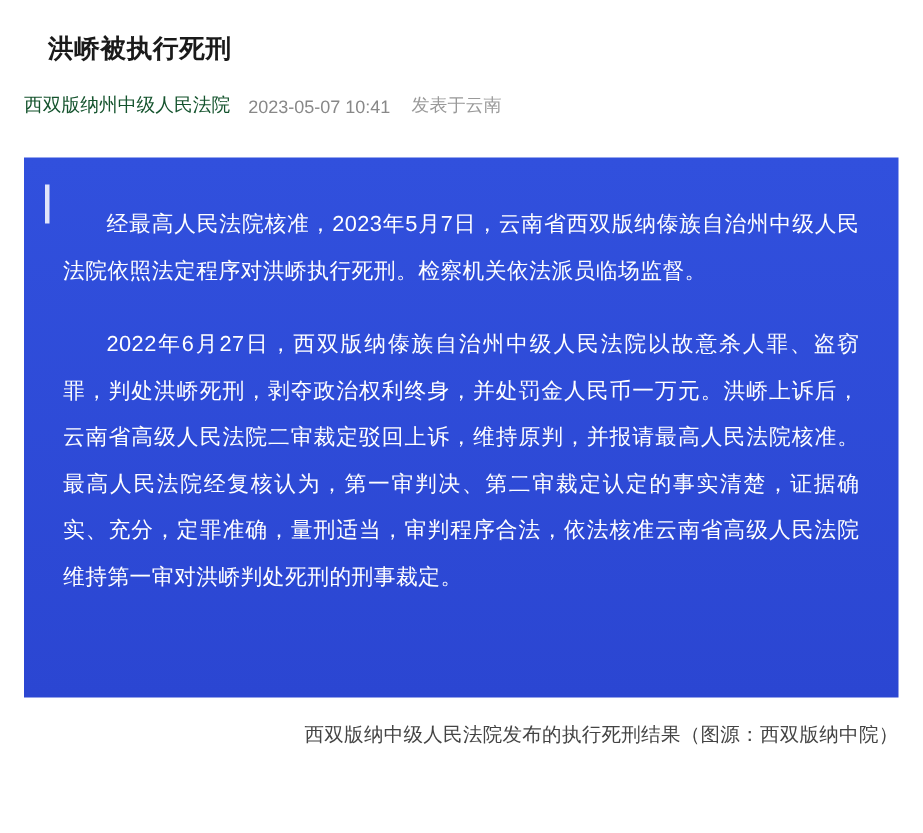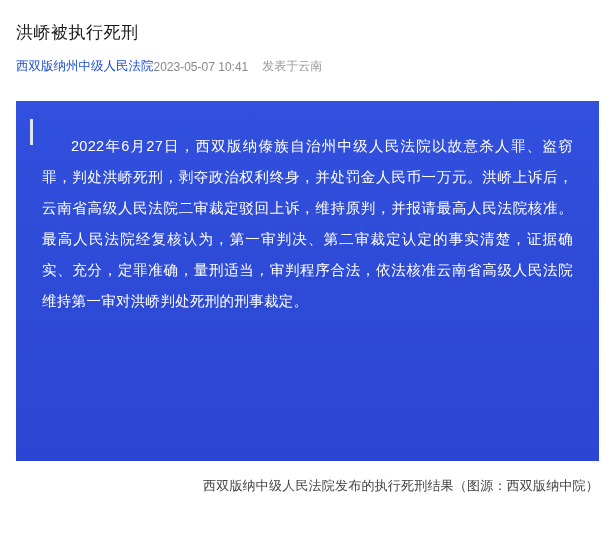--- a/index.html
+++ b/index.html
@@ -15,39 +15,40 @@
     overflow: hidden;
   }
   .page {
     width: 615px;
     height: 555px;
     position: relative;
     box-sizing: border-box;
     padding: 0 16px;
   }
   .headline {
-    margin: 0;
-    padding-top: 20px;
+    margin: 16px;
+    padding-top: 4px;
     font-size: 17px;
     line-height: 26px;
-    font-weight: normal;
+    font-weight: bold;
     color: #1a1a1a;
     letter-spacing: 0.5px;
   }
   .meta {
     margin-top: 12px;
     display: flex;
     align-items: center;
     font-size: 12px;
     color: #888888;
     white-space: nowrap;
   }
   .meta .source {
-    color: #1d4ed8;
+    color: #14532d;
     font-size: 12.5px;
+    margin-right: 12px;
   }
   .meta .time {
     margin-right: 14px;
   }
   .meta .place {
     color: #999999;
   }
   .card-wrap {
     margin-top: 26px;
     position: relative;
@@ -98,19 +99,20 @@
 
   <div class="meta">
     <span class="source">西双版纳州中级人民法院</span>
     <span class="time">2023-05-07 10:41</span>
     <span class="place">发表于云南</span>
   </div>
 
   <div class="card-wrap">
     <div class="card">
       <div class="quote-bar"></div>
+      <p>经最高人民法院核准，2023年5月7日，云南省西双版纳傣族自治州中级人民法院依照法定程序对洪峤执行死刑。检察机关依法派员临场监督。</p>
       <p>2022年6月27日，西双版纳傣族自治州中级人民法院以故意杀人罪、盗窃罪，判处洪峤死刑，剥夺政治权利终身，并处罚金人民币一万元。洪峤上诉后，云南省高级人民法院二审裁定驳回上诉，维持原判，并报请最高人民法院核准。最高人民法院经复核认为，第一审判决、第二审裁定认定的事实清楚，证据确实、充分，定罪准确，量刑适当，审判程序合法，依法核准云南省高级人民法院维持第一审对洪峤判处死刑的刑事裁定。</p>
     </div>
   </div>
 
   <div class="caption">西双版纳中级人民法院发布的执行死刑结果（图源：西双版纳中院）</div>
 
 </div>
 
 </body></html>

